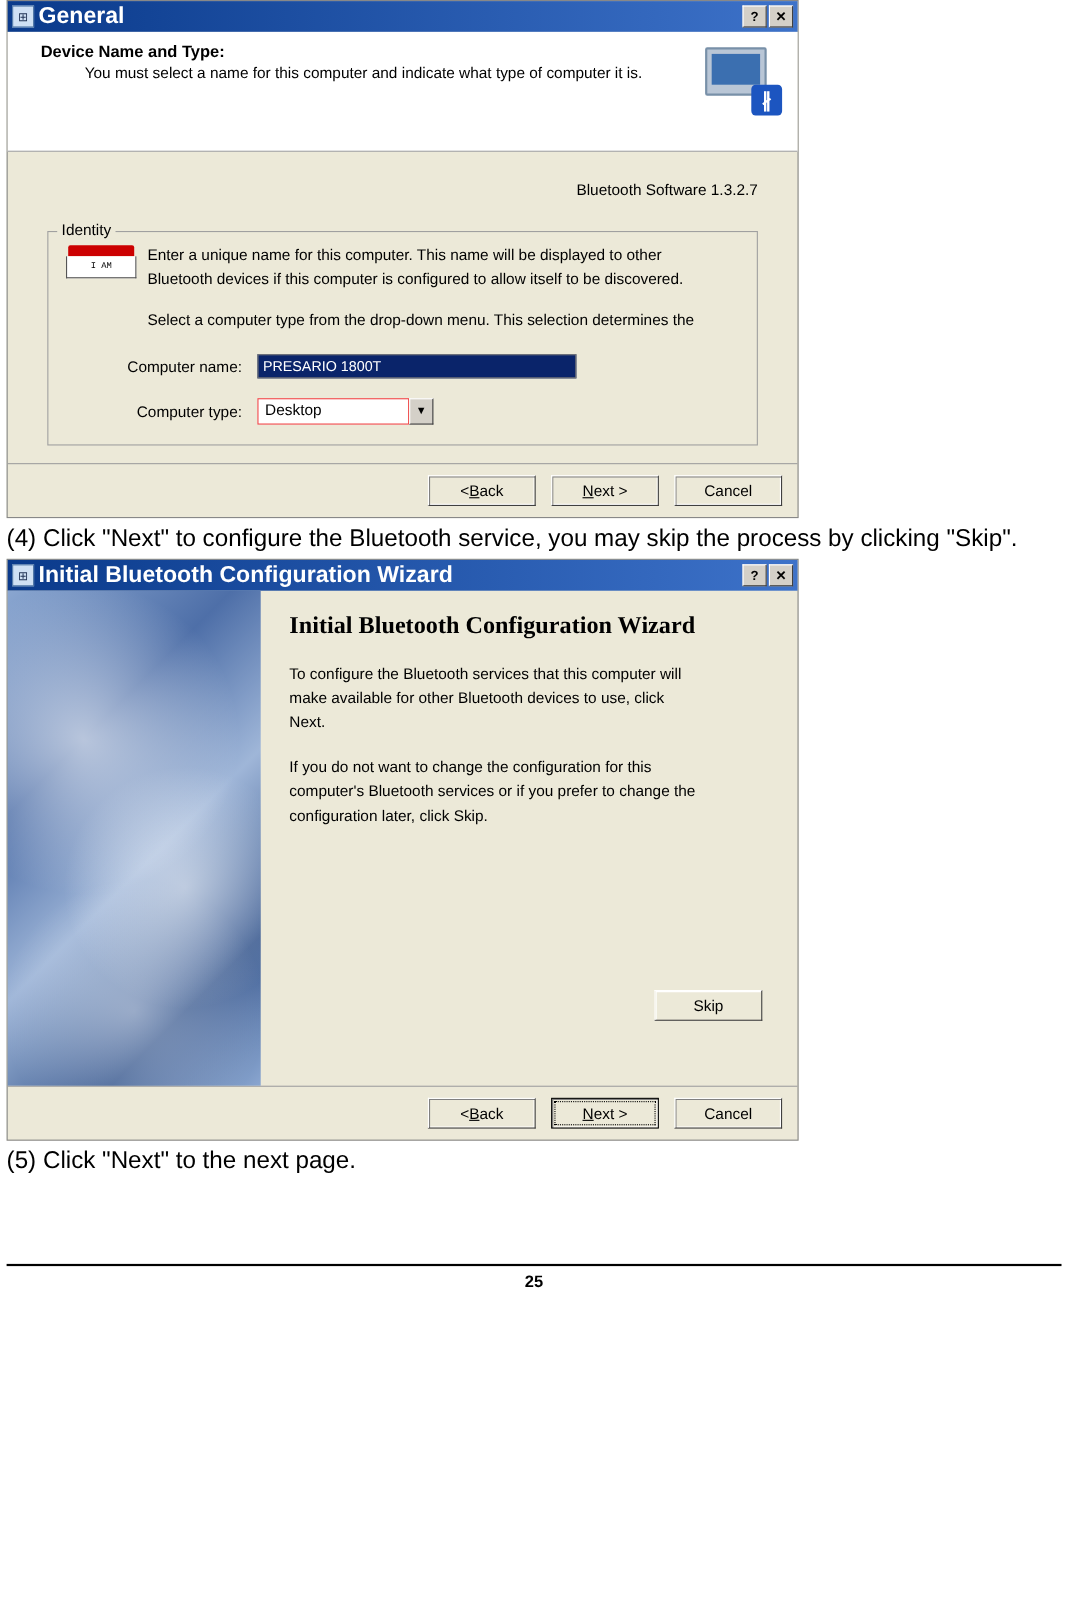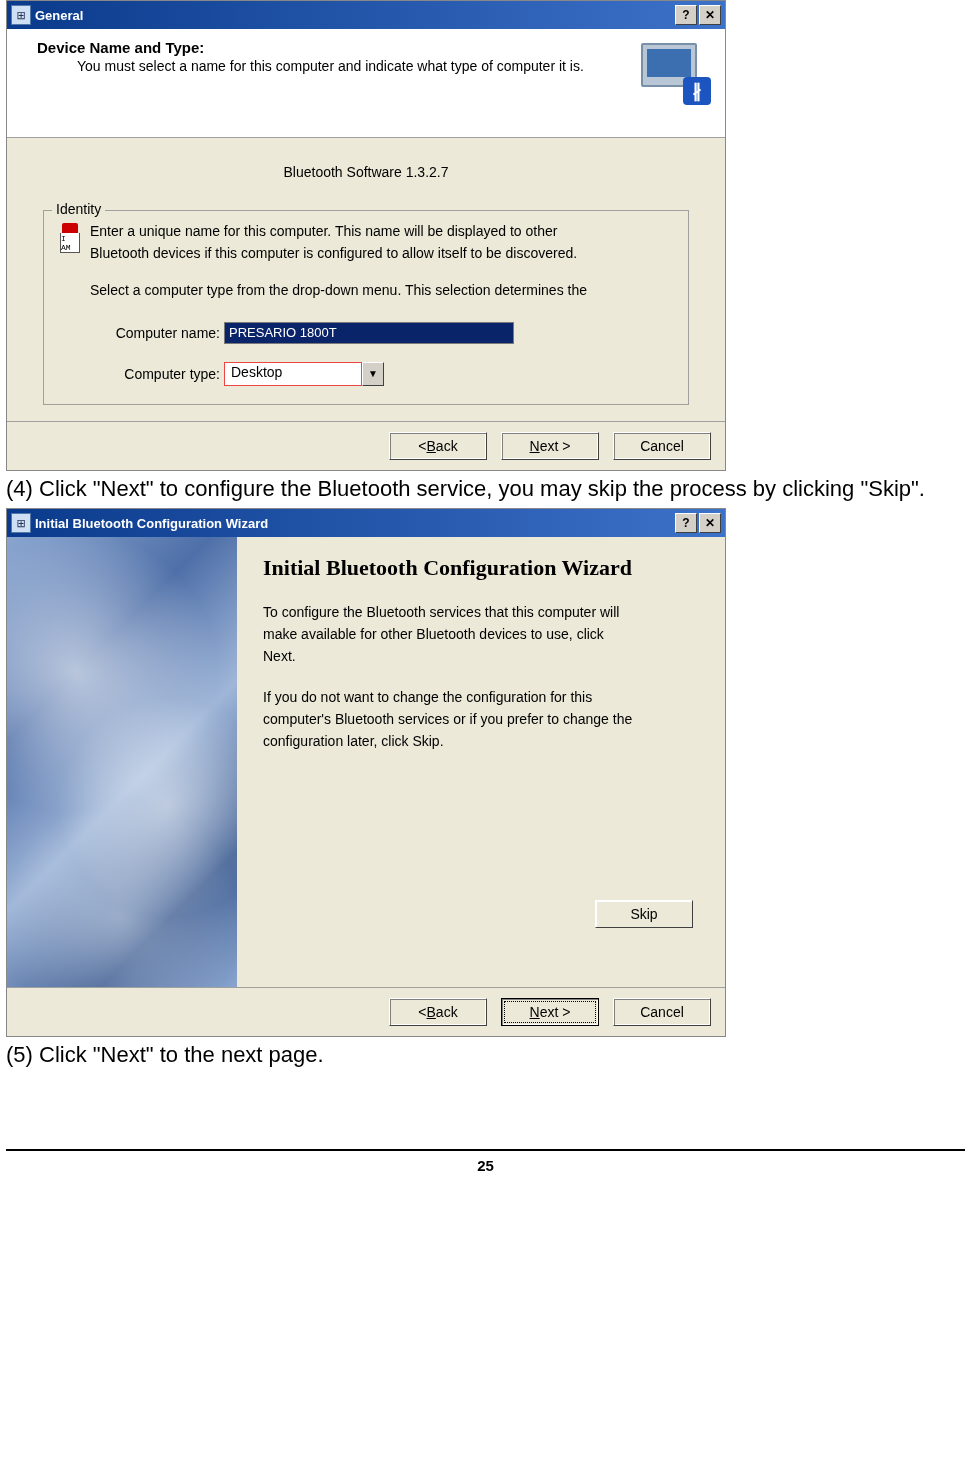--- a/index.html
+++ b/index.html
@@ -1,40 +1,40 @@
 <!DOCTYPE html>
 <html><head>
 <meta charset="utf-8">
 <style>
 body{margin:0;padding:0;background:#fff;font-family:Arial,Helvetica,sans-serif;width:971px}
 .page{padding:0 6px}
 .dialog{border:1px solid #888;background:#ece9d8;margin:0 0 4px 0;box-sizing:border-box}
 .titlebar{background:linear-gradient(to right,#0a3a8b,#3d72c9);color:#fff;padding:2px 4px;display:flex;align-items:center;height:24px}
 .titlebar .ticon{width:18px;height:18px;background:#cfe0f4;border:1px solid #5178a8;margin-right:4px;display:flex;align-items:center;justify-content:center;font-size:11px;color:#235}
-.titlebar .ttext{font-size:13px;font-weight:bold;flex:1}
+.titlebar .ttext{font-size:21px;font-weight:bold;flex:1}
 .titlebar .tbtn{width:20px;height:18px;background:#d4d0c8;border:1px solid #404040;border-top-color:#fff;border-left-color:#fff;margin-left:2px;display:flex;align-items:center;justify-content:center;font-size:12px;font-weight:bold;color:#000;cursor:default}
 .hdrsec{background:#fff;padding:10px 14px 8px 30px;border-bottom:1px solid #a0a0a0;position:relative;min-height:90px}
 .hdrsec .hdr-title{font-weight:bold;font-size:15px}
 .hdrsec .hdr-sub{font-size:14px;margin:2px 0 0 40px}
 .hdr-icon{position:absolute;right:14px;top:14px;width:70px;height:62px}
 .monitor{position:absolute;left:0;top:0;width:52px;height:40px;background:#b9c6d6;border:2px solid #7890a8;border-radius:2px}
 .screen{position:absolute;left:4px;top:4px;right:4px;bottom:8px;background:#3b6fb0}
 .bt-badge{position:absolute;right:0;bottom:0;width:28px;height:28px;background:#1c55c0;border-radius:4px;color:#fff;display:flex;align-items:center;justify-content:center;font-size:18px;font-weight:bold}
 .body1{padding:26px 36px 16px 36px;font-size:14px;color:#000}
-.center-line{text-align:center;margin-bottom:30px}
+.center-line{text-align:right;margin-bottom:30px}
 .groupbox{border:1px solid #a0a0a0;padding:12px 16px 18px 16px;position:relative;margin-top:10px}
 .grouplabel{position:absolute;top:-10px;left:8px;background:#ece9d8;padding:0 4px;font-size:14px}
 .id-row{display:flex;align-items:flex-start}
-.nametag{width:20px;height:30px;margin-right:10px;flex-shrink:0;position:relative}
+.nametag{width:64px;height:30px;margin-right:10px;flex-shrink:0;position:relative}
 .nametag .top{position:absolute;left:2px;top:0;right:2px;height:10px;background:#c00;border-radius:2px 2px 0 0}
 .nametag .bot{position:absolute;left:0;top:10px;right:0;bottom:0;background:#fff;border:1px solid #555;border-top:none;display:flex;align-items:center;justify-content:center;font-size:8px;font-family:"Courier New",monospace}
 .id-text p{margin:0 0 4px 0;line-height:1.25}
 .para2{margin-top:20px!important}
 .formrow{display:flex;align-items:center;margin-top:18px}
-.formlabel{width:160px;text-align:right;padding-right:4px;font-size:14px}
+.formlabel{width:160px;text-align:right;padding-right:14px;font-size:14px}
 .txtinput{width:290px;height:22px;border:1px solid #7a7a7a;background:#0a246a;color:#fff;padding:1px 4px;font-size:13px;box-sizing:border-box}
 .combo{display:flex;width:160px;height:24px}
 .combo-in{flex:1;border:1px solid #ef4444;background:#fff;padding:1px 6px;font-size:14px;box-sizing:border-box}
 .combo-btn{width:20px;border:1px solid #404040;border-top-color:#fff;border-left-color:#fff;background:#d4d0c8;display:flex;align-items:center;justify-content:center;font-size:10px}
 .btnrow{border-top:1px solid #a0a0a0;padding:10px 14px;display:flex;justify-content:flex-end;gap:14px}
 .wbtn{min-width:96px;height:26px;background:#ece9d8;border:1px solid #404040;border-top-color:#fff;border-left-color:#fff;font-size:14px;display:flex;align-items:center;justify-content:center;cursor:default;box-shadow:1px 1px 0 #808080 inset,-1px -1px 0 #fff inset}
 .wbtn .ul{text-decoration:underline}
 .wbtn.def{outline:1px dotted #000;outline-offset:-4px;border:1px solid #000}
 .caption{font-size:22px;margin:2px 0 6px 0;line-height:1.25}
 .body2{display:flex;min-height:450px}

